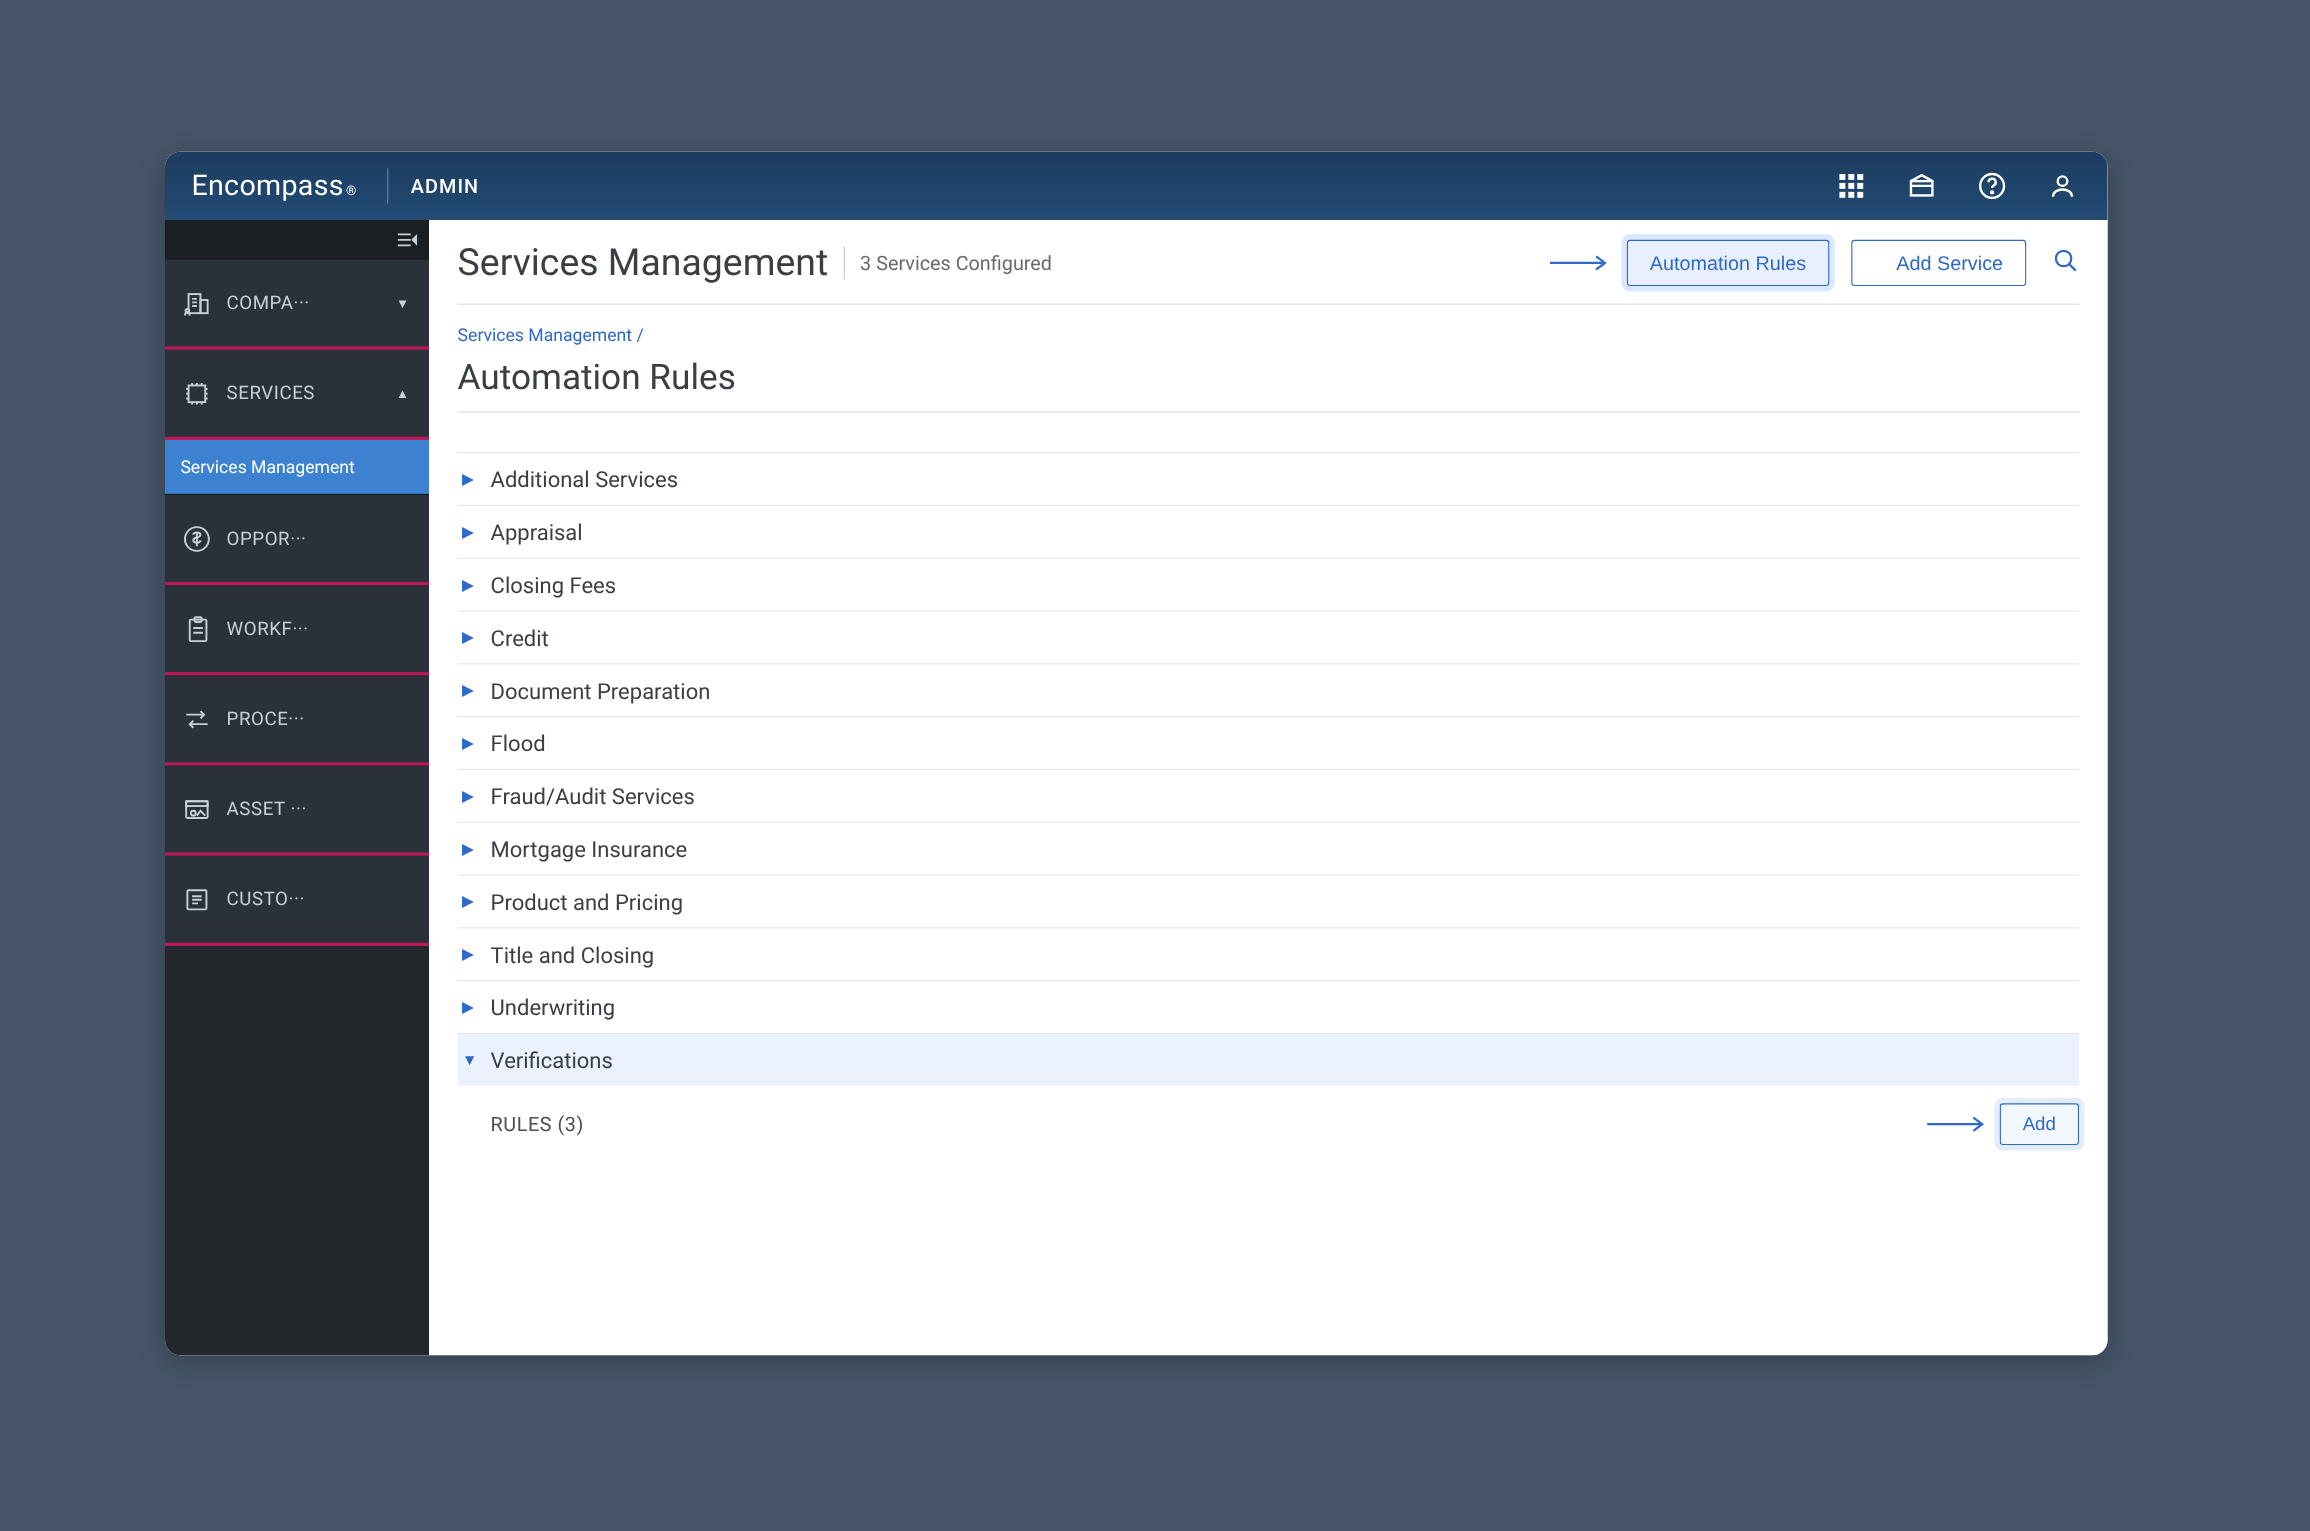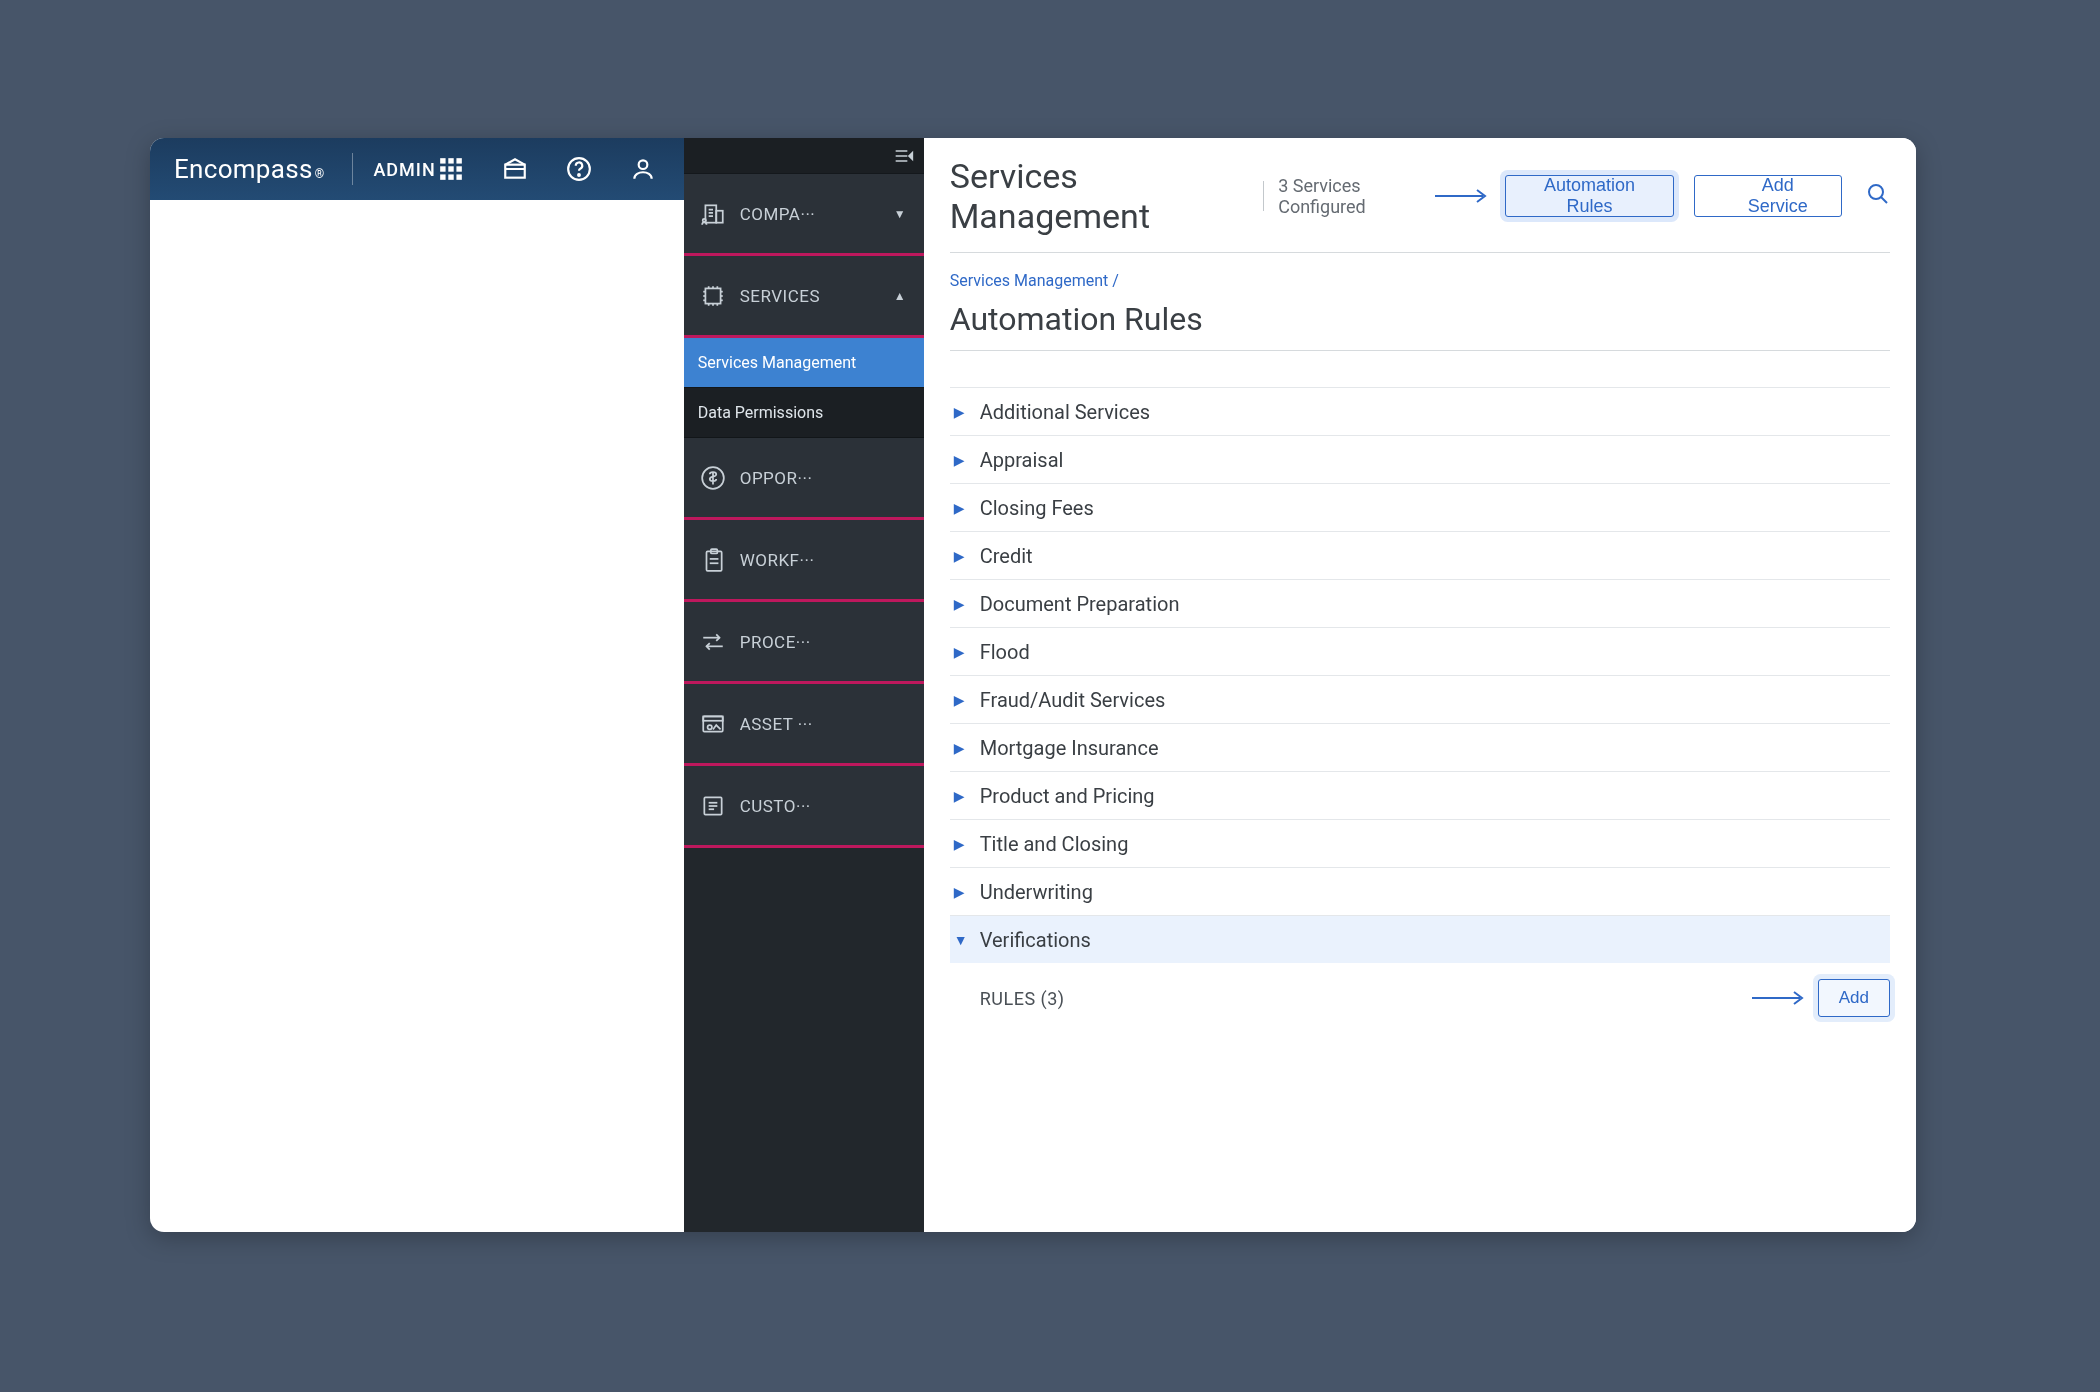--- a/index.html
+++ b/index.html
@@ -15,21 +15,21 @@
     position: absolute;
     left: 150px;
     top: 138px;
     width: 1766px;
     height: 1094px;
     background: #ffffff;
     border-radius: 14px;
     overflow: hidden;
     box-shadow: 0 6px 24px rgba(0,0,0,0.25);
     display: flex;
-    flex-direction: row;
+    flex-direction: column;
   }
 
   
   .topbar {
     height: 62px;
     background: linear-gradient(180deg,#1c3c5f 0%,#234b74 100%);
     display: flex;
     align-items: center;
     color: #fff;
     padding: 0 18px 0 10px;
@@ -359,21 +359,20 @@
               <line x1="19" y1="8" x2="21" y2="8"></line>
               <line x1="19" y1="12" x2="21" y2="12"></line>
               <line x1="19" y1="16" x2="21" y2="16"></line>
             </svg>
         </span>
         <span class="ni-label">SERVICES</span>
         <span class="ni-caret">▲</span>
       </div>
       <div class="nav-sub">
         <div class="sub-item active">Services Management</div>
-        <div class="sub-item">Data Permissions</div>
       </div>
 
       <div class="nav-item">
         <span class="ni-icon">
           <svg viewBox="0 0 24 24" fill="none" stroke="currentColor" stroke-width="1.6">
               <circle cx="12" cy="12" r="10"></circle>
               <path d="M12 6v12M9 8.5c0-1 1-2 3-2s3 .8 3 2-1 1.8-3 2.2-3 1-3 2.3 1.2 2 3 2 3-1 3-2"></path>
             </svg>
         </span>
         <span class="ni-label">OPPOR···</span>

